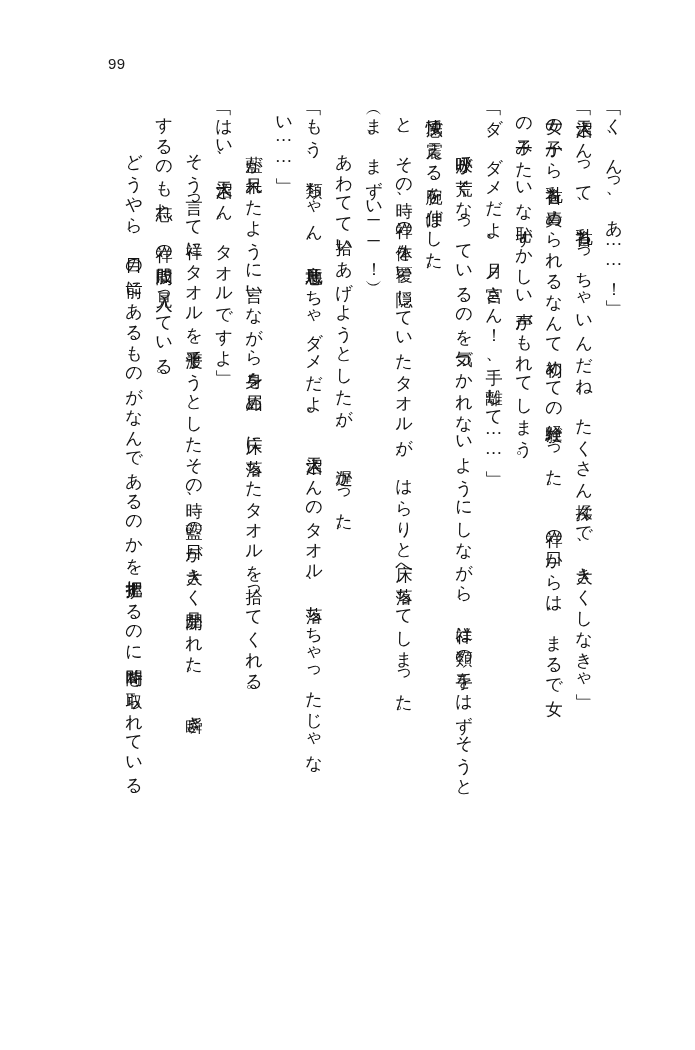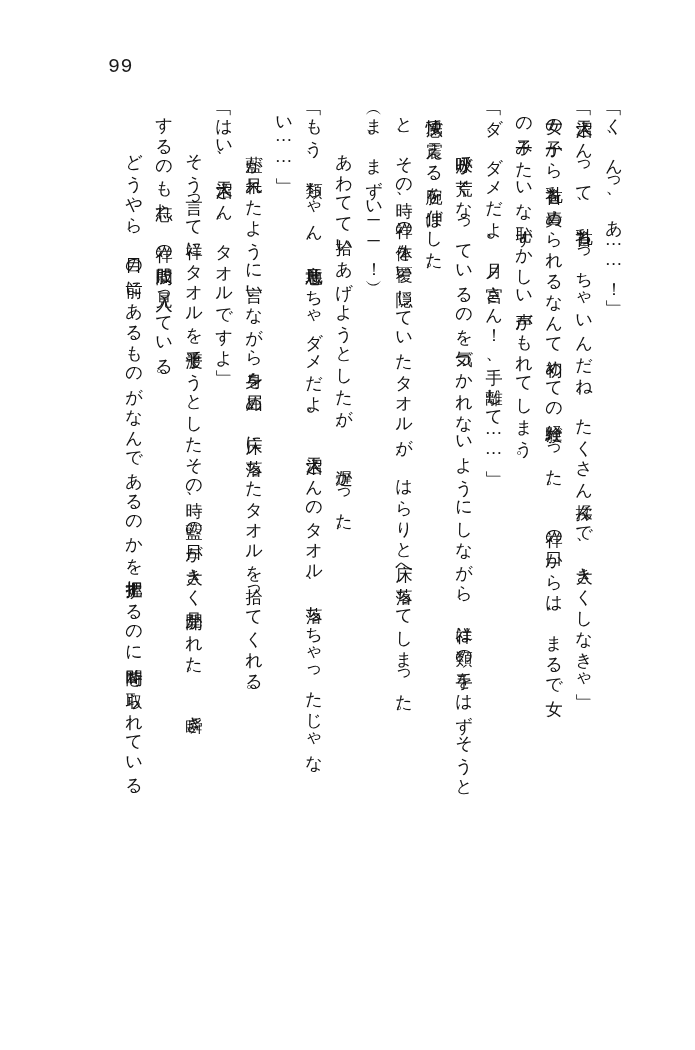--- a/index.html
+++ b/index.html
@@ -20,24 +20,24 @@
     left: 0;
     top: 0;
     width: 695px;
     height: 1050px;
     background: #ffffff;
   }
   .page-number {
     position: absolute;
     left: 108px;
     top: 55px;
-    font-size: 20px;
+    font-size: 15px;
     letter-spacing: 0.5px;
     color: #1a1a1a;
-    font-family: Liberation Mono, monospace;
+    font-family: Liberation Sans, sans-serif;
   }
   .text-block {
     position: absolute;
     left: 68px;
     top: 105px;
     width: 560px;
     height: 865px;
     display: flex;
     flex-direction: row-reverse;
     justify-content: flex-start;

